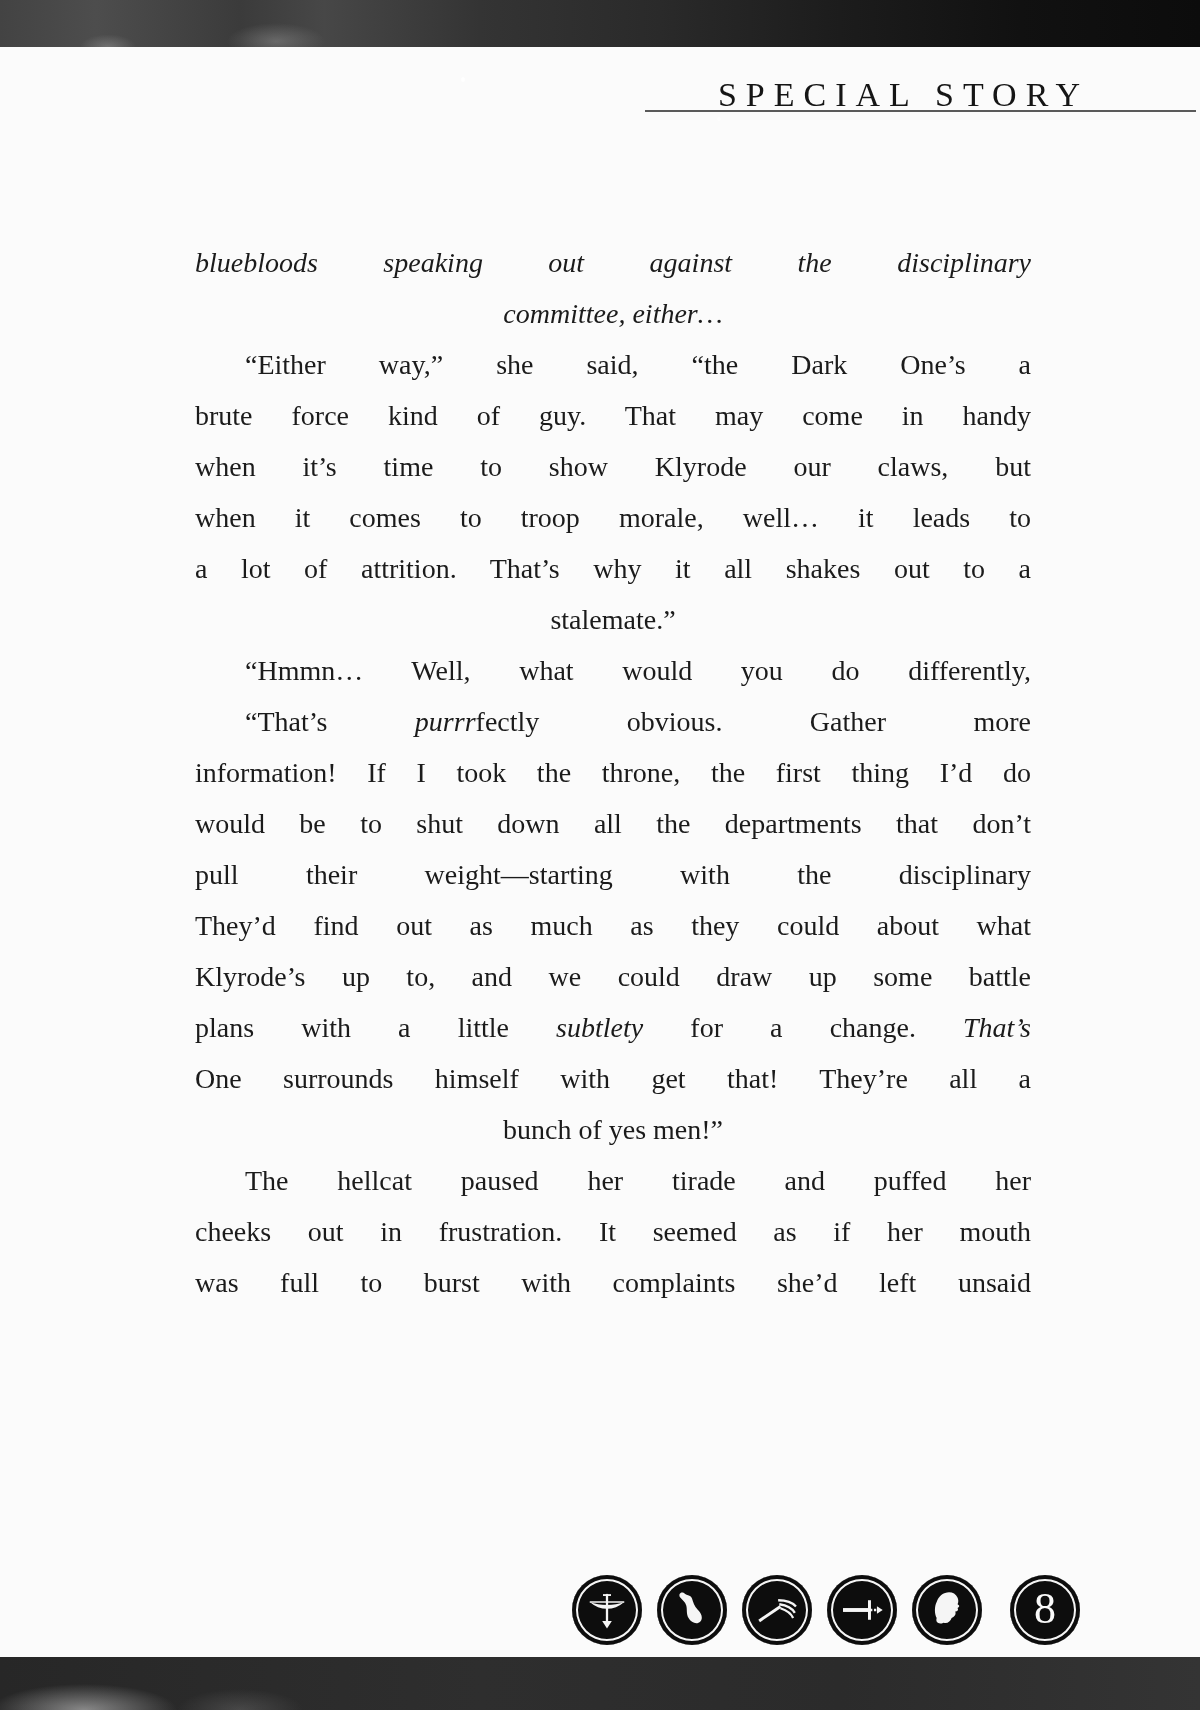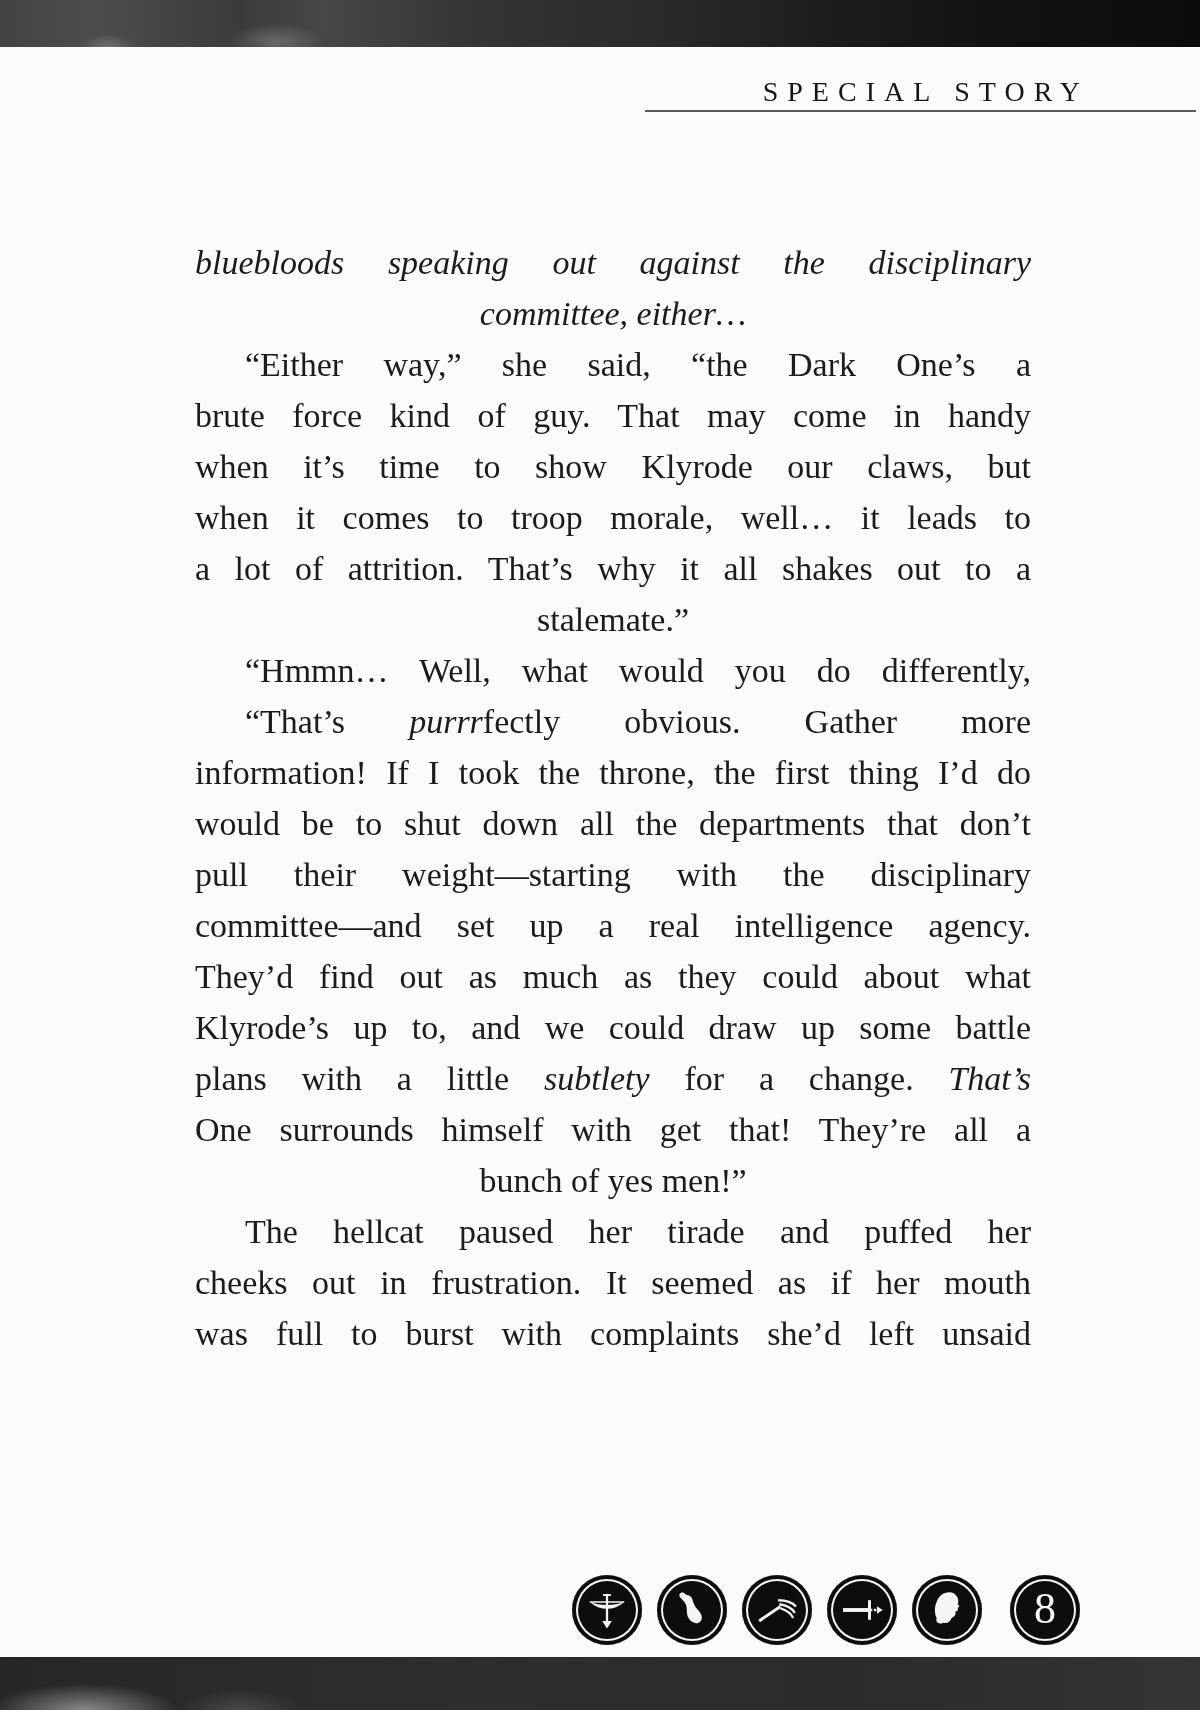--- a/index.html
+++ b/index.html
@@ -21,31 +21,31 @@
     position:absolute;left:0;top:1657px;width:1200px;height:53px;
     background:
       radial-gradient(150px 42px at 7% 100%, rgba(215,215,215,.55), transparent 62%),
       radial-gradient(90px 30px at 20% 100%, rgba(160,160,160,.25), transparent 70%),
       linear-gradient(90deg,#272727 0%,#2e2e2e 40%,#2b2b2b 70%,#343434 100%);
   }
   .speck{position:absolute;background:rgba(255,255,255,.85);border-radius:50%;}
   
   .header-title{
     position:absolute;top:76px;right:111px;
-    font-size:28px;letter-spacing:9px;color:#151515;
+    font-size:34px;letter-spacing:9px;color:#151515;
     white-space:nowrap;
   }
   .header-rule{
     position:absolute;left:645px;right:4px;top:110px;height:0;
     border-top:2px solid #5a5a5a;
   }
   
   .text-block{
     position:absolute;left:195px;top:237px;width:836px;
-    font-size:34px;line-height:51px;color:#1b1b1b;
+    font-size:28px;line-height:51px;color:#1b1b1b;
   }
   .para{margin:0;}
   .line{text-align:center;}
   .line.just{text-align:justify;text-align-last:justify;}
   .para.indent .line:first-child{text-indent:50px;font-family:Liberation Serif, serif;}
   
   .icon-row{
     position:absolute;left:572px;top:1575px;
     display:flex;align-items:center;gap:15px;
   }
@@ -86,21 +86,20 @@
       <div class="line"><span>stalemate.”</span></div>
     </div>
     <div class="para indent">
       <div class="line just"><span>“Hmmn… Well, what would you do differently,</span></div>
     </div>
     <div class="para indent">
       <div class="line just"><span>“That’s </span><i>purrr</i><span>fectly obvious. Gather more</span></div>
       <div class="line just"><span>information! If I took the throne, the first thing I’d do</span></div>
       <div class="line just"><span>would be to shut down all the departments that don’t</span></div>
       <div class="line just"><span>pull their weight—starting with the disciplinary</span></div>
-      <div class="line just"><span>committee—and set up a real intelligence agency.</span></div>
       <div class="line just"><span>They’d find out as much as they could about what</span></div>
       <div class="line just"><span>Klyrode’s up to, and we could draw up some battle</span></div>
       <div class="line just"><span>plans with a little </span><i>subtlety</i><span> for a change. </span><i>That’s</i></div>
       <div class="line just"><span>One surrounds himself with get that! They’re all a</span></div>
       <div class="line"><span>bunch of yes men!”</span></div>
     </div>
     <div class="para indent">
       <div class="line just"><span>The hellcat paused her tirade and puffed her</span></div>
       <div class="line just"><span>cheeks out in frustration. It seemed as if her mouth</span></div>
       <div class="line just"><span>was full to burst with complaints she’d left unsaid</span></div>

